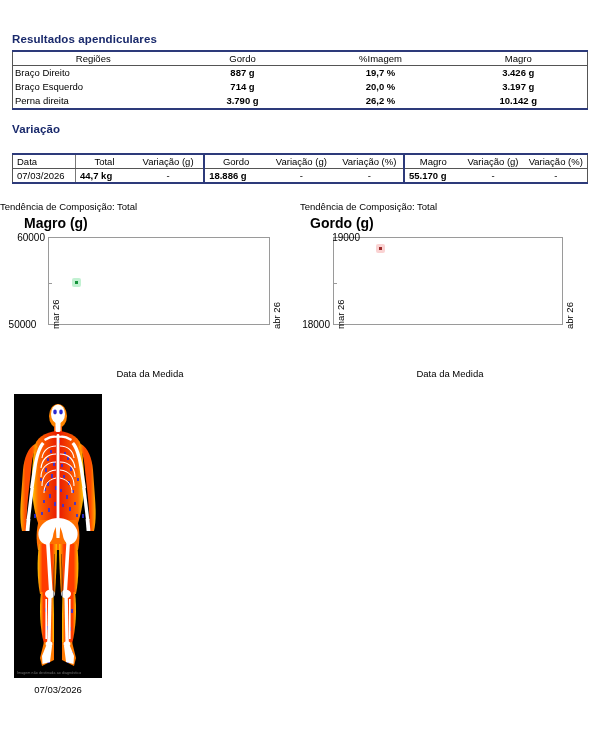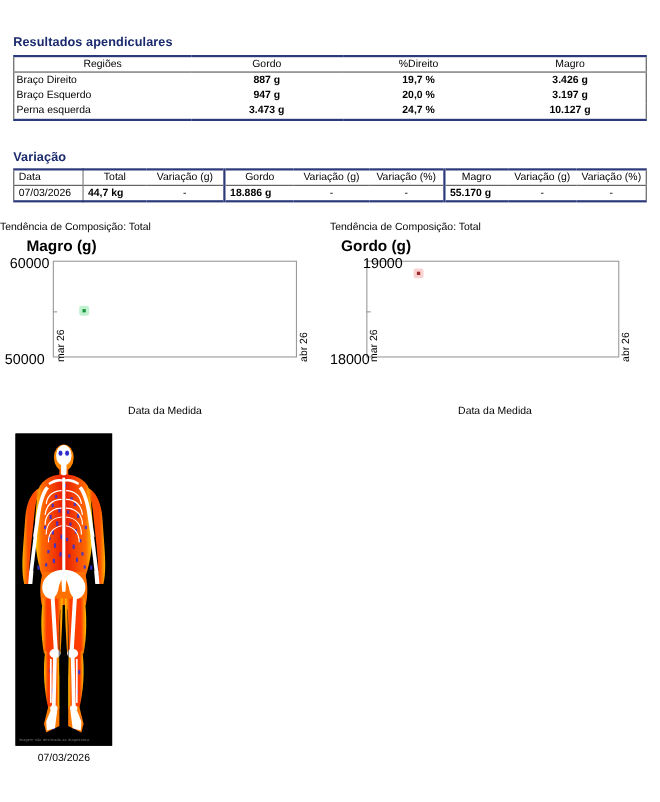--- a/index.html
+++ b/index.html
@@ -87,21 +87,21 @@
   }
   .chart-ylabel {
     position: absolute; font-size: 14px; white-space: nowrap; font-weight: bold;
   }
   .plot-frame {
     position: absolute;
     border: 1px solid #9a9a9a;
     background: #ffffff;
   }
   .ytick-label {
-    position: absolute; font-size: 13px; text-align: right;
+    position: absolute; font-size: 10px; text-align: right;
     white-space: nowrap;
   }
   .ytick-mid {
     position: absolute; width: 4px; height: 1px; background: #9a9a9a;
   }
   .xtick-label {
     position: absolute; font-size: 9.5px; white-space: nowrap;
     transform: rotate(-90deg); transform-origin: left top;
   }
   .xaxis-title {
@@ -147,45 +147,45 @@
     <colgroup>
       <col style="width:28%">
         <col style="width:24%">
         <col style="width:24%">
         <col style="width:24%">
     </colgroup>
     <tbody>
       <tr class="hdr">
         <td>Regiões</td>
         <td>Gordo</td>
-        <td>%Direito</td>
+        <td>%Imagem</td>
         <td>Magro</td>
       </tr>
       <tr class="row">
         <td class="c-region">Braço Direito</td>
         <td class="c-val">887 g</td>
         <td class="c-val">19,7 %</td>
         <td class="c-val">3.426 g</td>
       </tr>
       <tr class="row">
         <td class="c-region">Braço Esquerdo</td>
-        <td class="c-val">947 g</td>
+        <td class="c-val">714 g</td>
         <td class="c-val">20,0 %</td>
         <td class="c-val">3.197 g</td>
       </tr>
       <tr class="row">
-        <td class="c-region">Perna esquerda</td>
-        <td class="c-val">3.473 g</td>
-        <td class="c-val">24,7 %</td>
-        <td class="c-val">10.127 g</td>
+        <td class="c-region">Perna direita</td>
+        <td class="c-val">3.790 g</td>
+        <td class="c-val">26,2 %</td>
+        <td class="c-val">10.142 g</td>
       </tr>
     </tbody>
   </table>
 
-  <div class="section-heading" style="left:12px; top:137px;">Variação</div>
+  <div class="section-heading" style="left:12px; top:123px;">Variação</div>
 
   <table class="tbl" id="tbl-var">
     <colgroup>
       <col style="width:11.5%">
         <col style="width:10.5%">
         <col style="width:13%">
       <col style="width:11.5%">
         <col style="width:12.5%">
         <col style="width:12.5%">
       <col style="width:10.5%">

